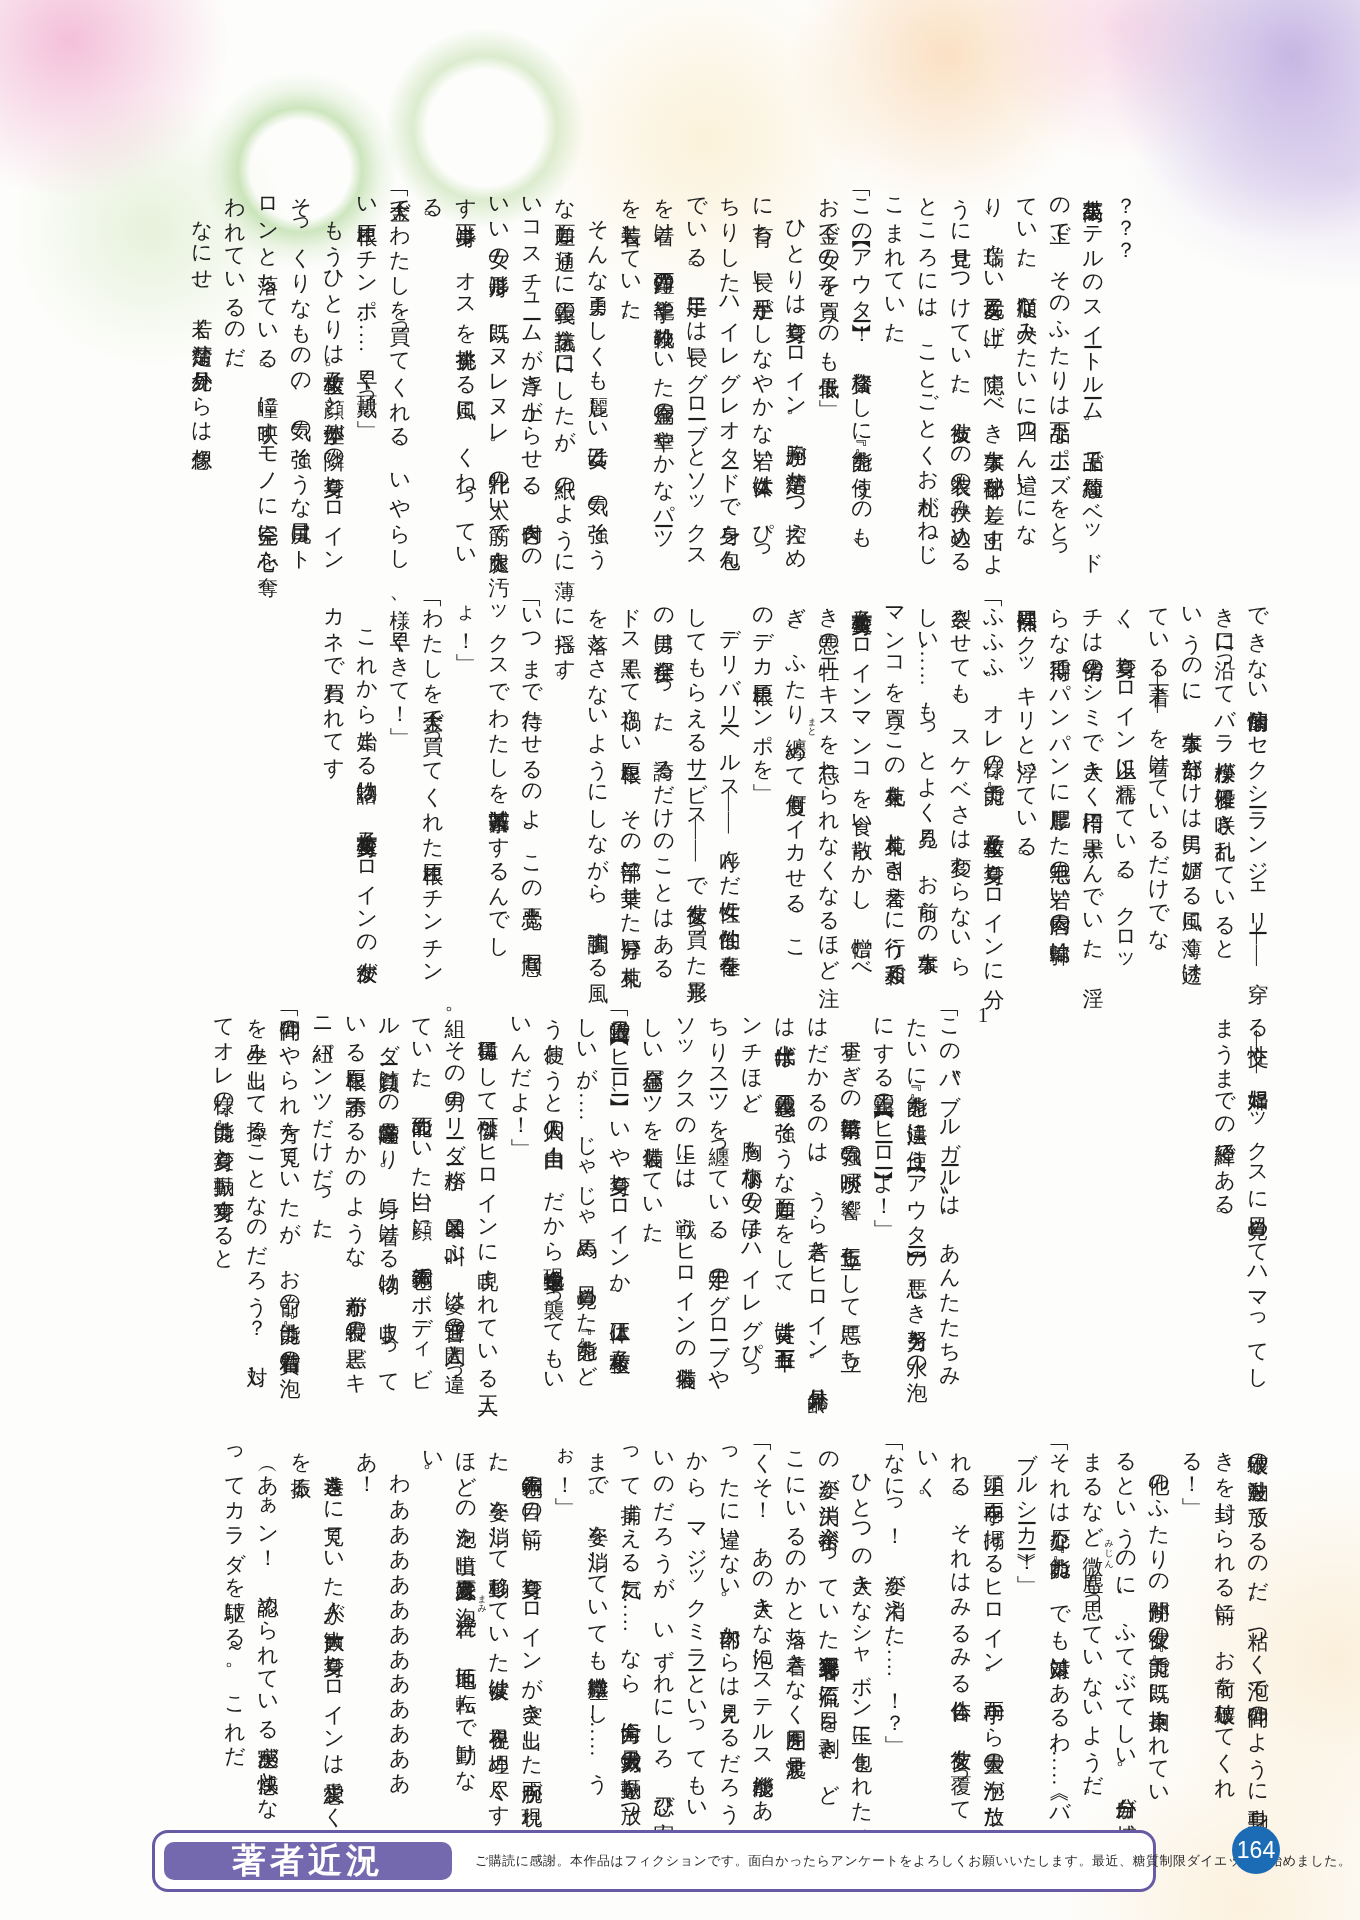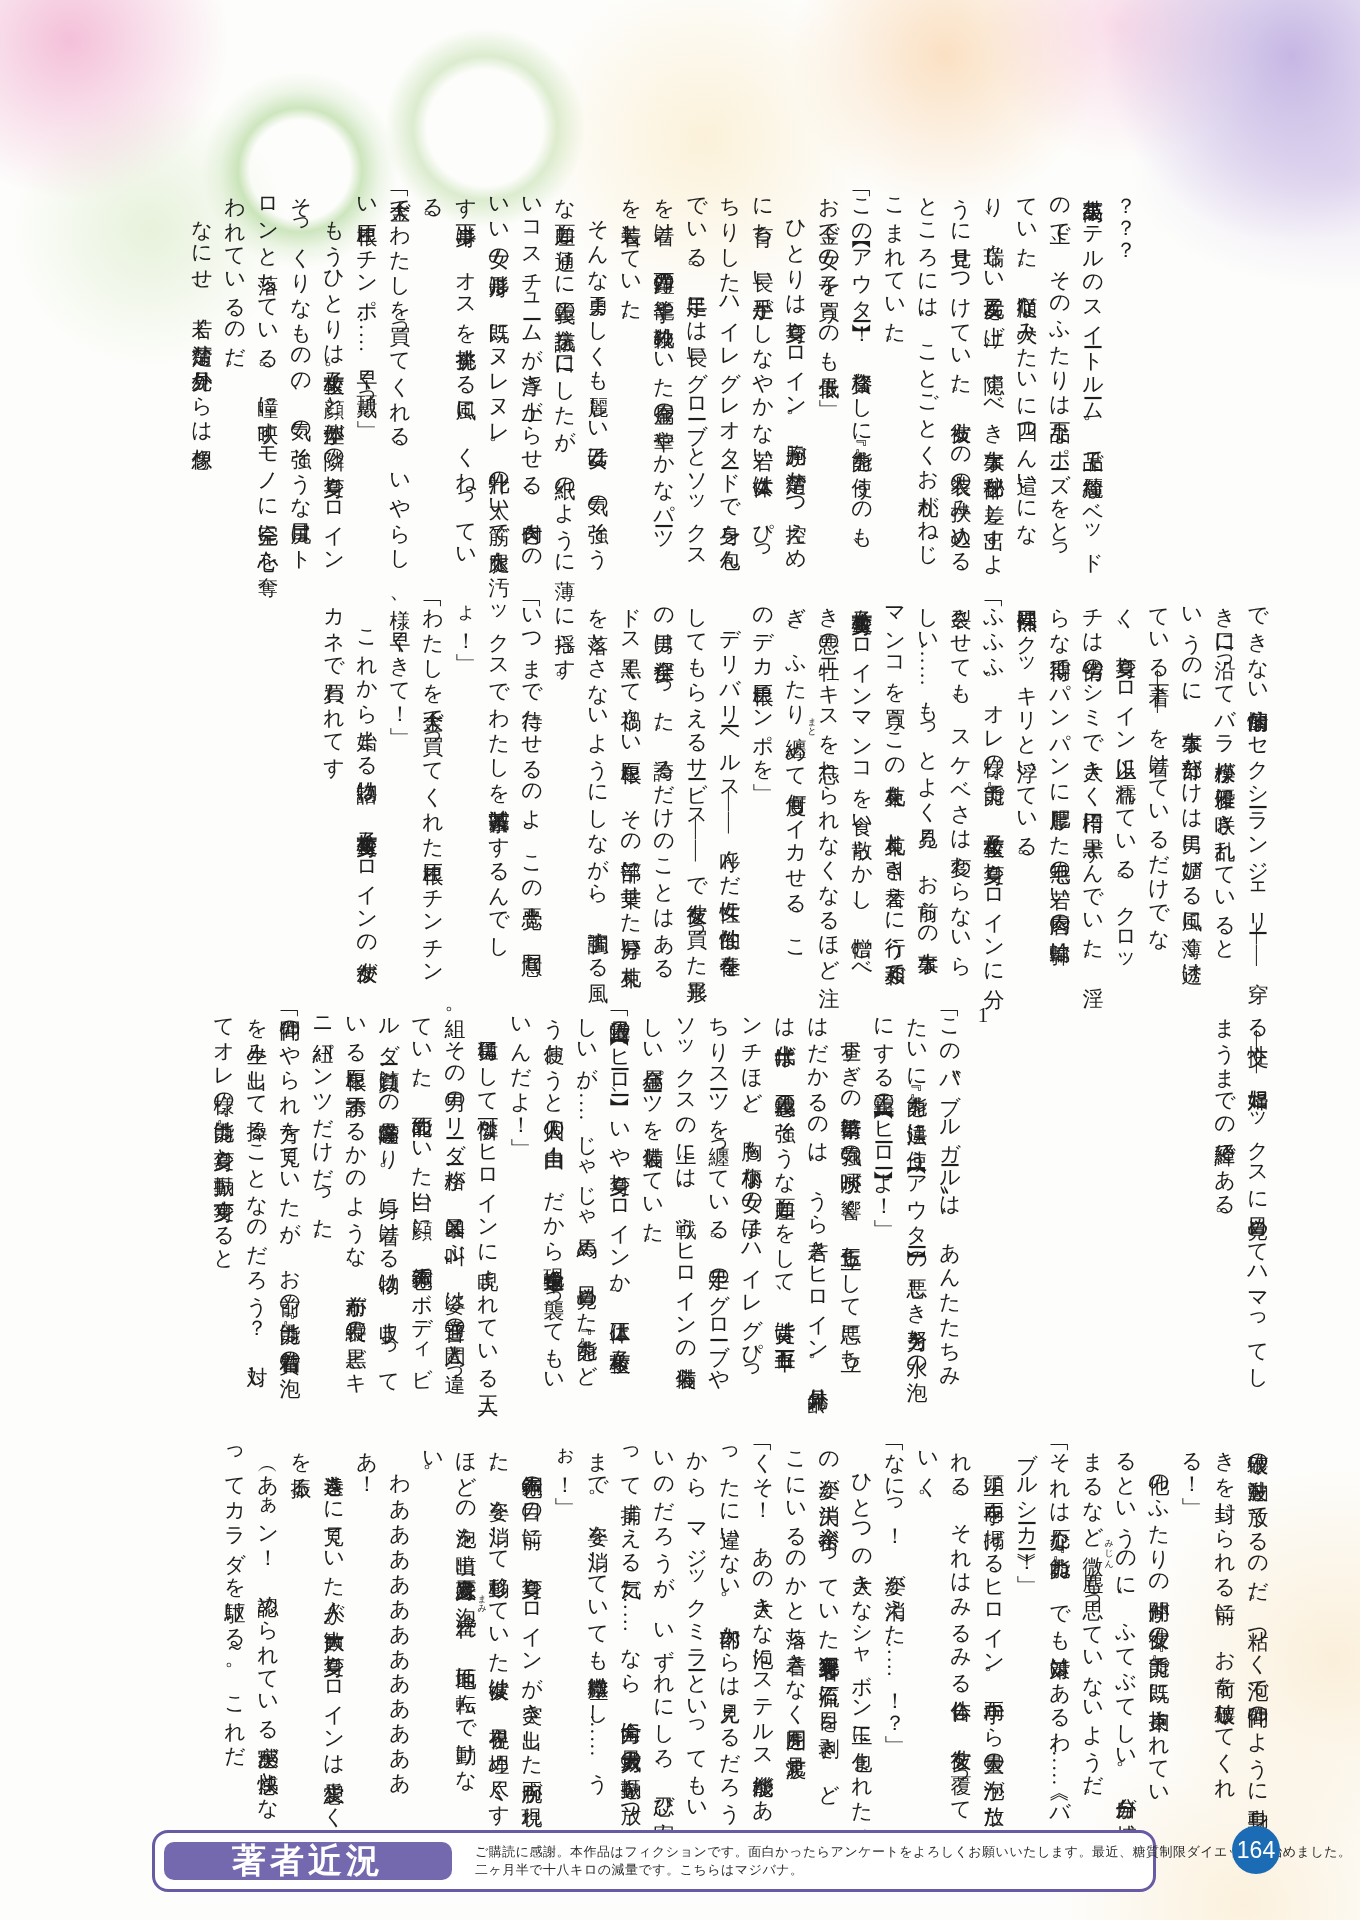--- a/index.html
+++ b/index.html
@@ -147,21 +147,20 @@
       <p>　赤銅色の目の前に、変身ヒロインが突き出した両腕が現れた。姿を消して移動していた彼女は、視界を埋め尽くすほどの泡を噴出。変身悪人は泡<ruby>塗<rt>まみ</rt></ruby>れ、地面に転んで動けない。</p>
       <p>　わあああああああああああああ！</p>
       <p>　遠巻きに見ていた人々が大歓声。変身ヒロインは愛想よく手を振る。</p>
       <p>　（あぁン！　認められている実感が快感となってカラダを駆ける～。これだ</p>
     </div>
 
   <div class="footer-box">
     <div class="footer-label">著者近況</div>
     <div class="footer-text">
       <span>ご購読に感謝。本作品はフィクションです。面白かったらアンケートをよろしくお願いいたします。最近、糖質制限ダイエットを始めました。</span>
-      <span>二ヶ月半で十八キロの減量です。こちらはマジバナ。</span>
     </div>
   </div>
 
   <div class="page-badge">
     <span>164</span>
   </div>
 
 </div>
 
 </body></html>

